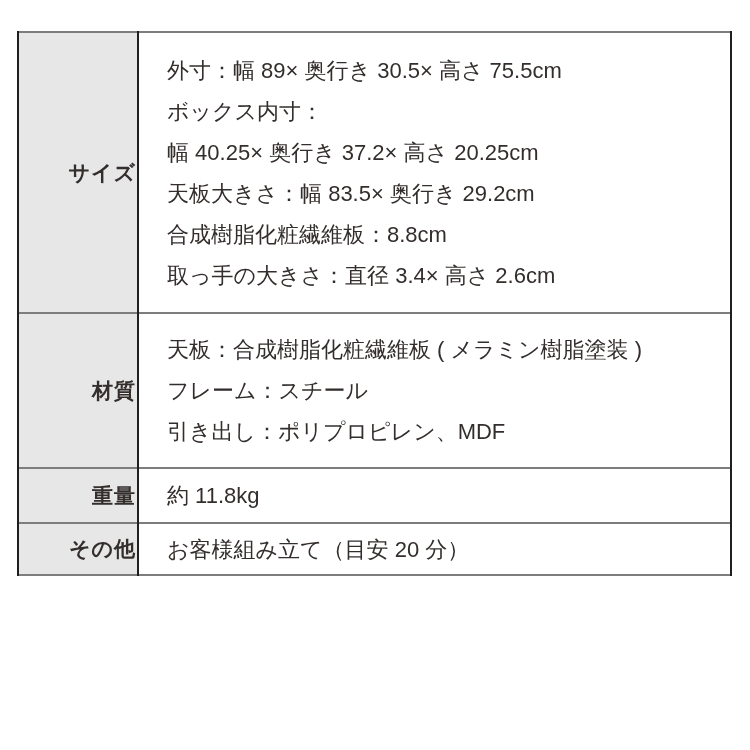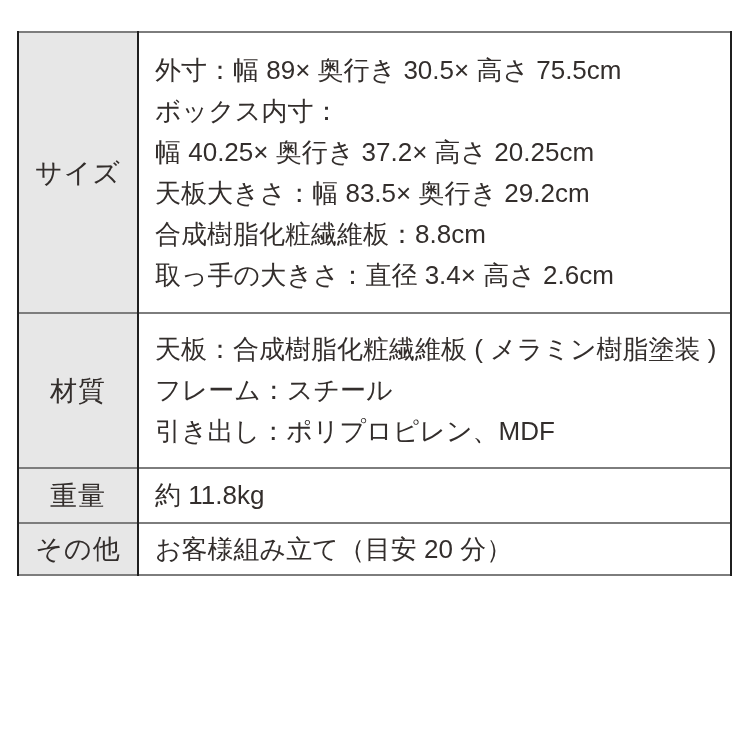--- a/index.html
+++ b/index.html
@@ -39,33 +39,33 @@
   table.spec tr {
     border-top: 2px solid var(--h-border);
   }
   table.spec tr:last-child {
     border-bottom: 2px solid var(--h-border);
   }
   table.spec th {
     background: var(--label-bg);
     border-left: 2px solid var(--v-border);
     border-right: 2px solid var(--v-border);
-    font-weight: normal;
-    font-size: 27px;
+    font-weight: bold;
+    font-size: 21px;
     letter-spacing: 1px;
-    text-align: center;
+    text-align: right;
     vertical-align: middle;
     color: var(--text);
   }
   table.spec td {
     background: var(--page-bg);
     border-right: 2px solid var(--v-border);
-    padding: 0 10px 0 16px;
+    padding: 0 10px 0 28px;
     vertical-align: middle;
-    font-size: 26px;
+    font-size: 22px;
     color: var(--text);
   }
   .line {
     line-height: 41px;
     white-space: nowrap;
   }
 </style>
 </head>
 <body>
 

